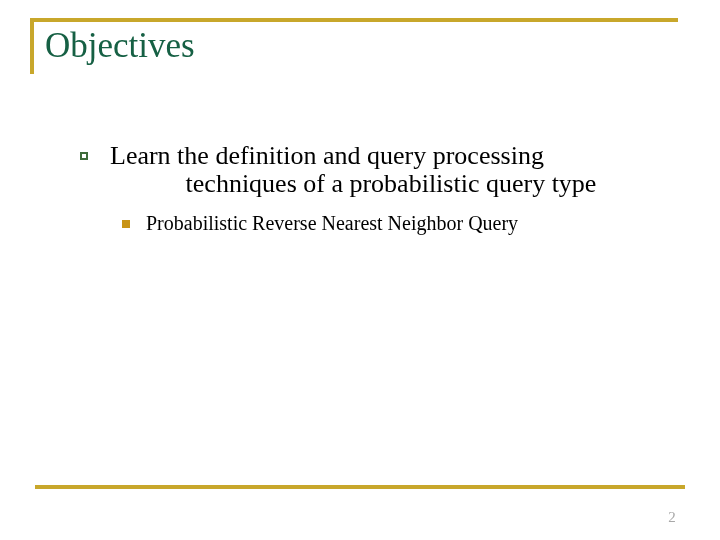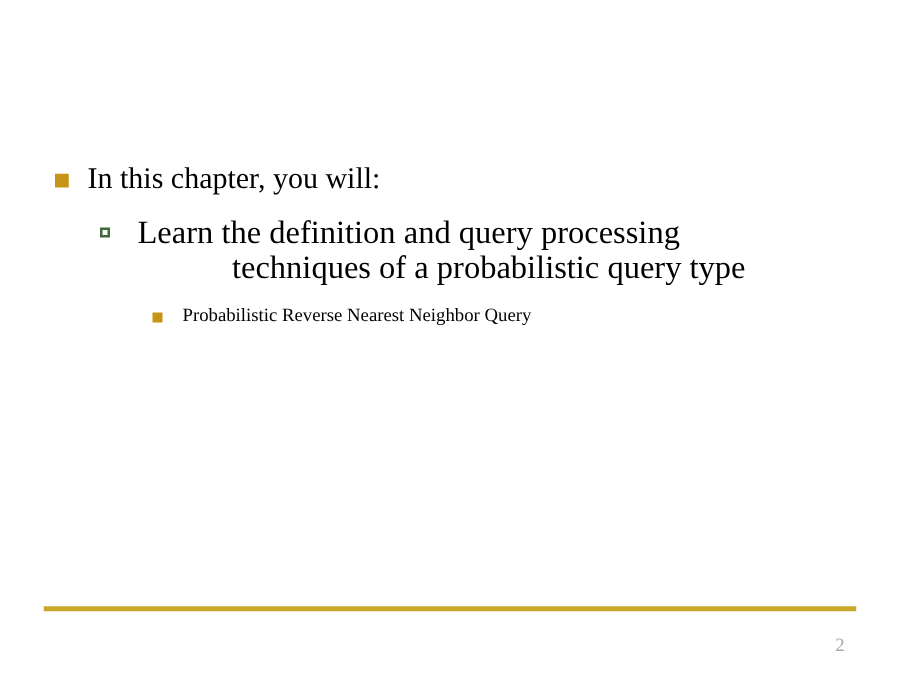--- a/index.html
+++ b/index.html
@@ -126,21 +126,21 @@
 
   
   .lvl3 {
     position: relative;
     margin-left: 118px;
     padding-left: 28px;
     width: 520px;
     margin-top: 14px;
   }
   .lvl3 .text {
-    font-size: 15px;
+    font-size: 20px;
     line-height: 22px;
     color: #000000;
     text-align: left;
   }
   .marker-sq-filled-gold-sm {
     position: absolute;
     left: 4px;
     top: 8px;
     width: 8px;
     height: 8px;
@@ -166,27 +166,28 @@
     line-height: 18px;
     color: #a8a8a8;
     font-family: "Liberation Serif", "DejaVu Serif", serif;
   }
 </style>
 </head>
 <body>
 
 <div class="slide">
 
+  <div class="title-area">
+    <div class="title-rule-top"></div>
+    <div class="title-rule-left"></div>
+    <div class="slide-title">Objectives</div>
+  </div>
 
   <div class="body-area">
 
-    <div class="bullet-row lvl1">
-      <span class="marker-sq-filled-gold-lg"></span>
-      <div class="text">In this chapter, you will:</div>
-    </div>
 
     <div class="bullet-row lvl2">
       <span class="marker-sq-hollow-green"></span>
       <div class="text"><span>Learn the definition and query processing</span> <span class="lastline">techniques of a probabilistic query type</span></div>
     </div>
 
     <div class="bullet-row lvl3">
       <span class="marker-sq-filled-gold-sm"></span>
       <div class="text">Probabilistic Reverse Nearest Neighbor Query</div>
     </div>

